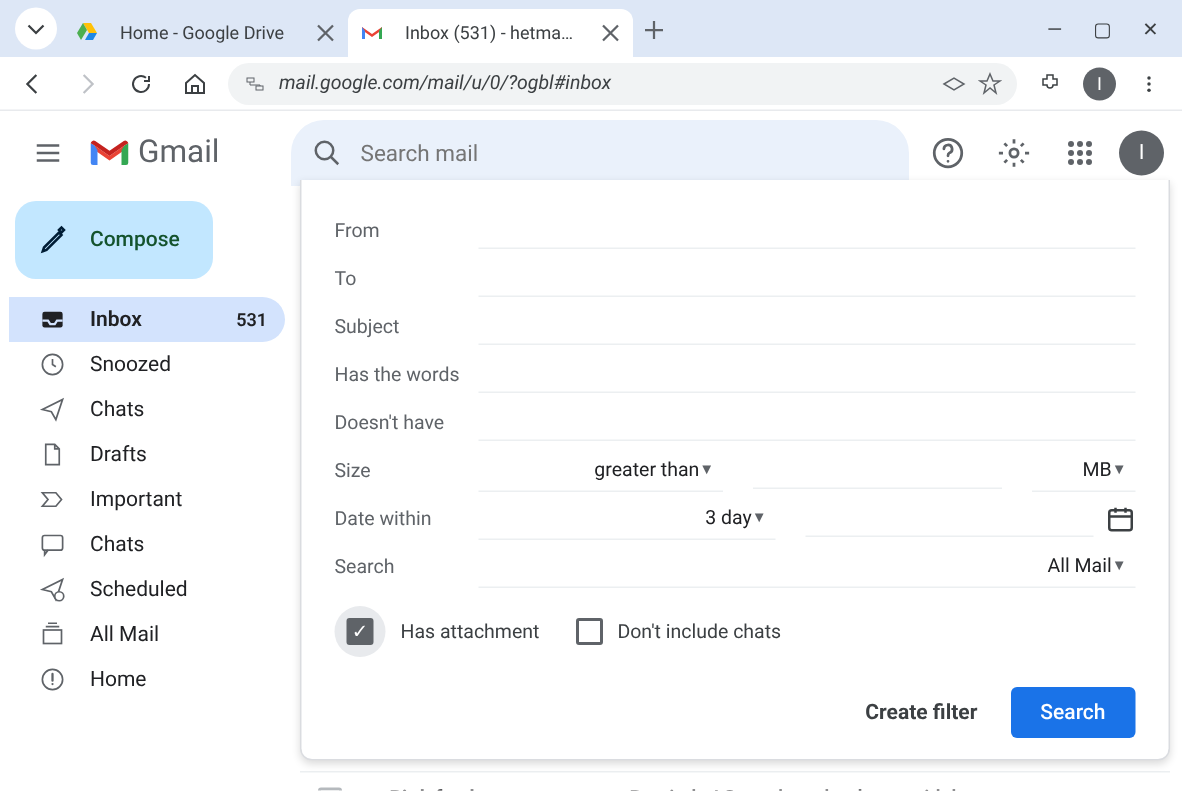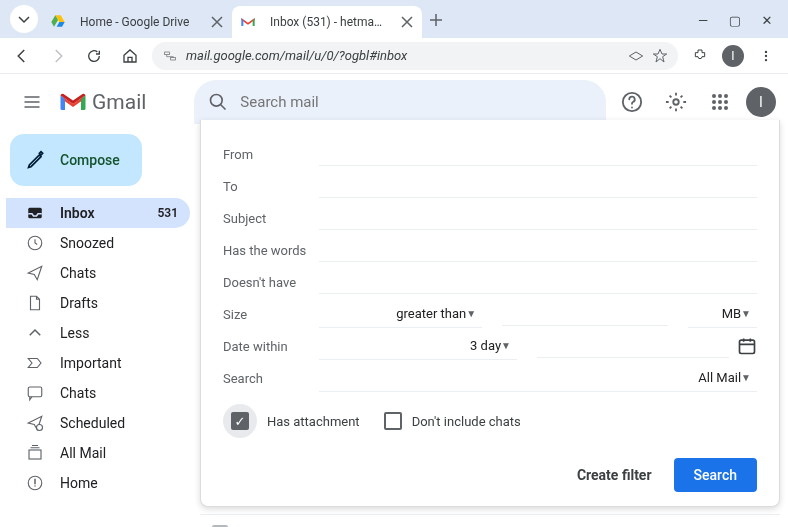--- a/index.html
+++ b/index.html
@@ -270,28 +270,20 @@
         <span class="icon">
           <svg width="18" height="18" viewBox="0 0 24 24">
             <path d="M6 3h8l4 4v14H6zM14 3v4h4" stroke="currentColor" stroke-width="1.5" fill="none"></path>
           </svg>
         </span>
         <span>Drafts</span>
       </div>
     <div class="nav-item">
         <span class="icon">
           <svg width="18" height="18" viewBox="0 0 24 24">
-            <path d="M5 15l7-7 7 7" stroke="currentColor" stroke-width="2" fill="none"></path>
-          </svg>
-        </span>
-        <span>Less</span>
-      </div>
-    <div class="nav-item">
-        <span class="icon">
-          <svg width="18" height="18" viewBox="0 0 24 24">
             <path d="M3 6h12l5 6-5 6H3l5-6z" stroke="currentColor" stroke-width="1.5" fill="none"></path>
           </svg>
         </span>
         <span>Important</span>
       </div>
     <div class="nav-item">
         <span class="icon">
           <svg width="18" height="18" viewBox="0 0 24 24">
             <rect x="3" y="4" width="18" height="13" rx="2" stroke="currentColor" stroke-width="1.5" fill="none"></rect>
             <path d="M8 17l-3 4v-4" stroke="currentColor" stroke-width="1.5" fill="none"></path>

